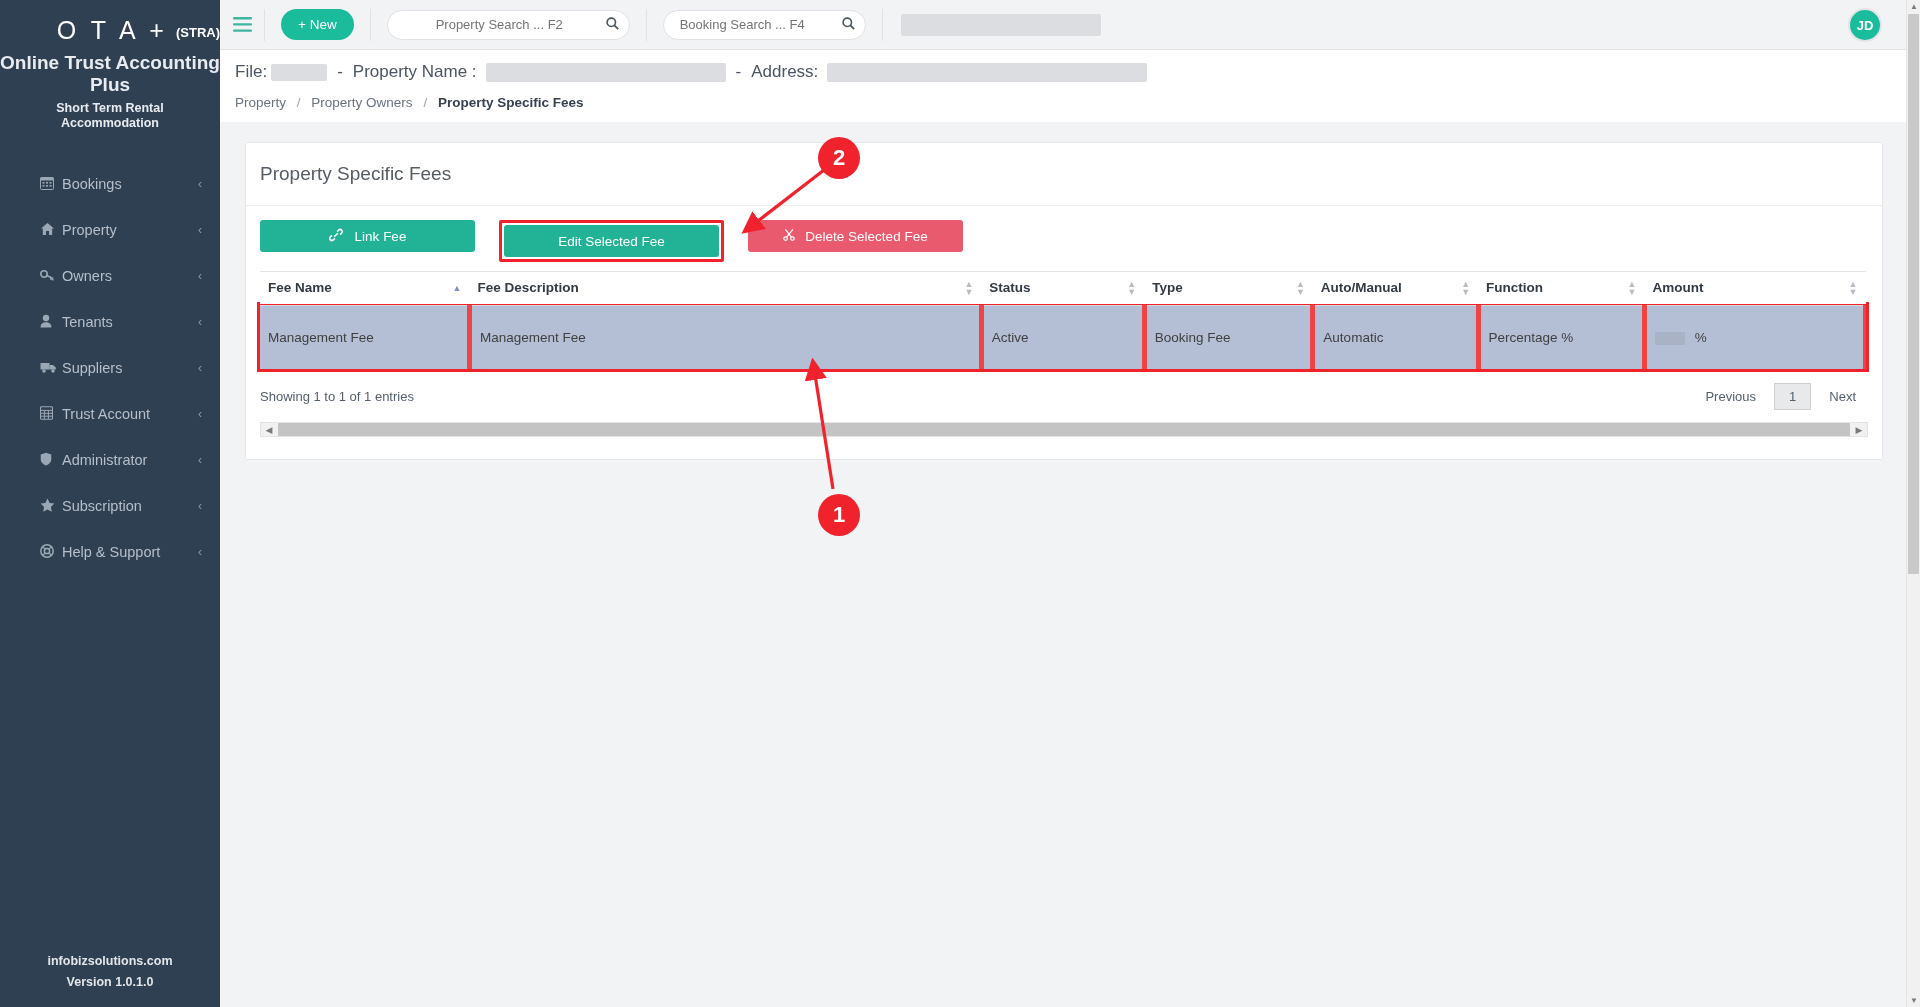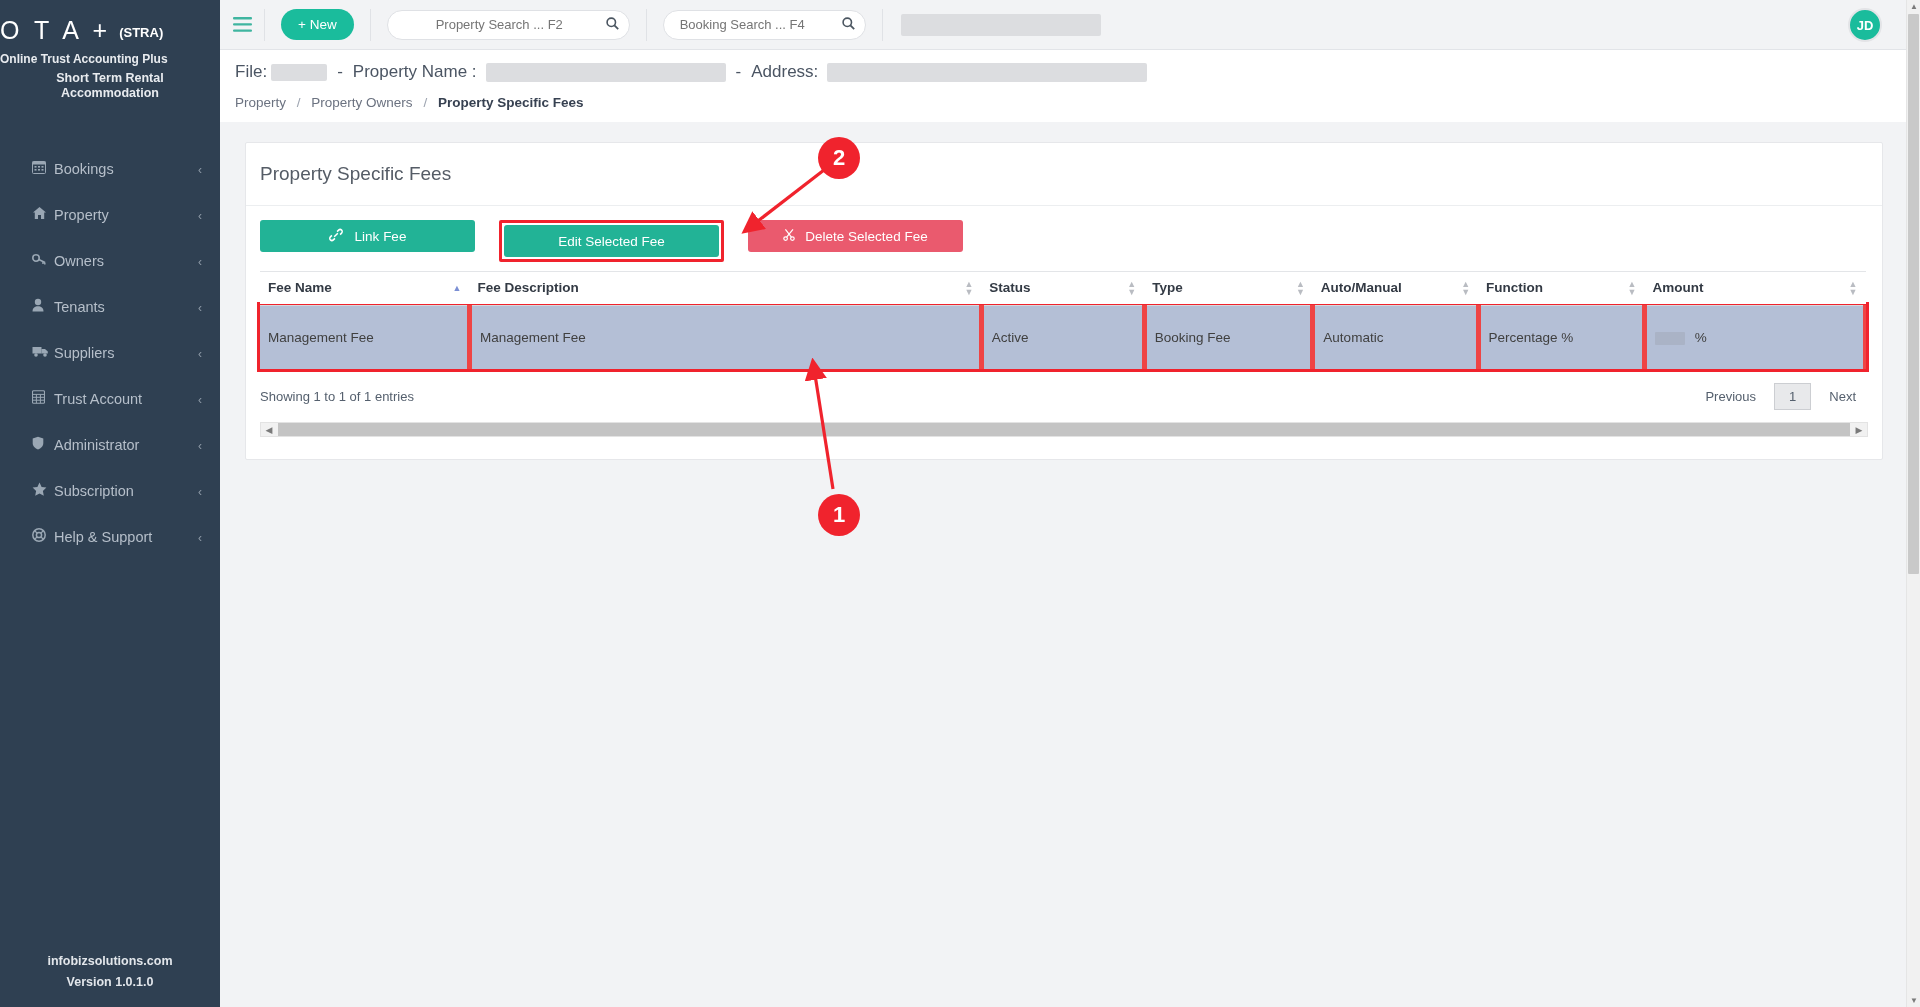--- a/index.html
+++ b/index.html
@@ -12,55 +12,56 @@
   }
 
   
   #sidebar {
     position: absolute; left: 0; top: 0;
     width: 220px; height: 1007px;
     background: #2f4052;
     color: #c8cfd8;
   }
   .brand-logo {
-    text-align: left;
+    text-align: right;
     color: #ffffff;
     font-size: 25px;
     letter-spacing: 4px;
     font-weight: 400;
     padding-top: 16px;
     position: relative;
   }
   .brand-logo .stra {
     font-size: 13px;
     letter-spacing: 0px;
     font-weight: bold;
     vertical-align: middle;
     margin-left: 8px;
   }
   .brand-sub1 {
-    font-size: 12px;
+    text-align: center;
+    font-size: 19px;
     font-weight: bold;
     color: #e8ebef;
     margin-top: 7px;
   }
   .brand-sub2 {
     text-align: center;
     font-size: 12.5px;
     font-weight: bold;
     color: #e8ebef;
     margin-top: 5px;
     line-height: 15px;
   }
   #navlist { margin-top: 30px; }
   .nav-item {
     display: flex;
-    align-items: flex-end;
+    align-items: center;
     height: 46px;
-    padding: 0 18px 0 32px;
+    padding: 0 18px 0 40px;
     color: #b6bfca;
     font-size: 14.5px;
     cursor: pointer;
     position: relative;
   }
   .nav-item .nav-ico {
     width: 22px;
     font-size: 14px;
     color: #9aa7b4;
     display: inline-block;

